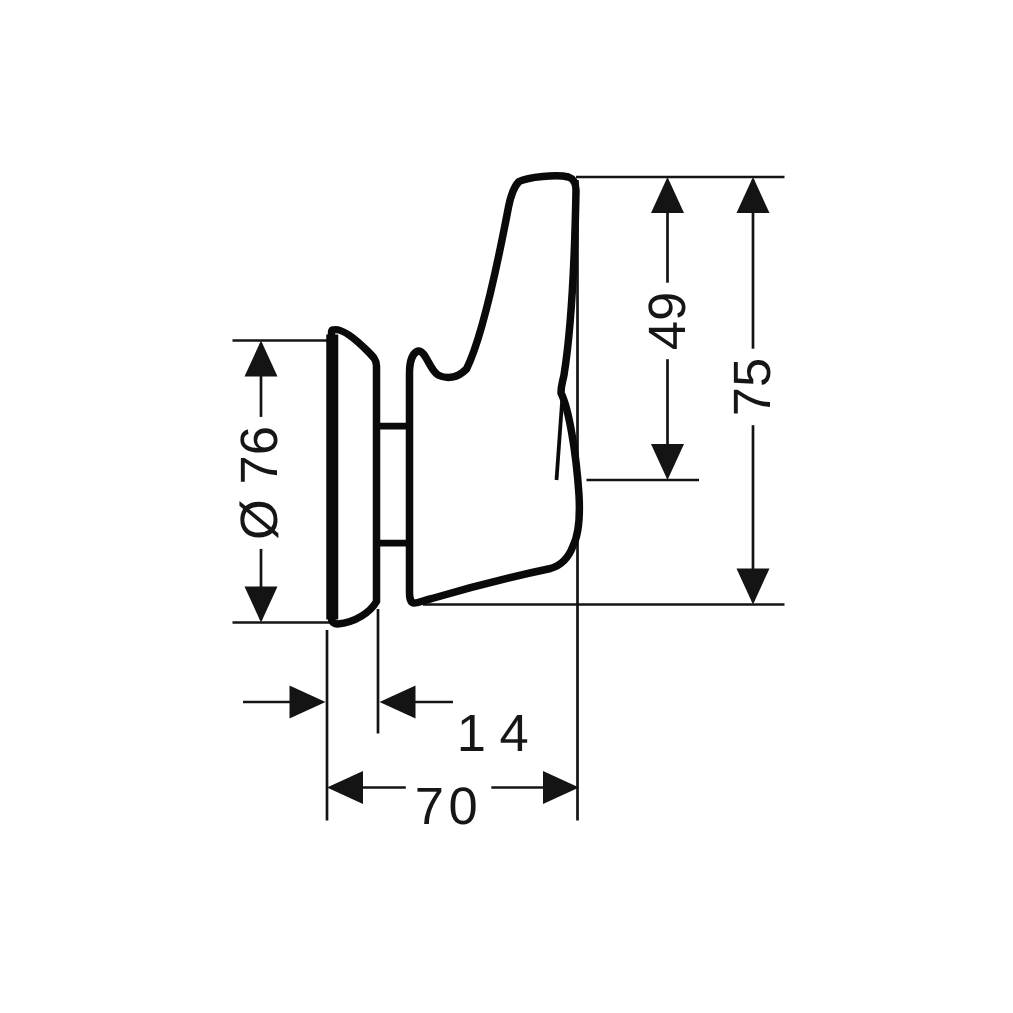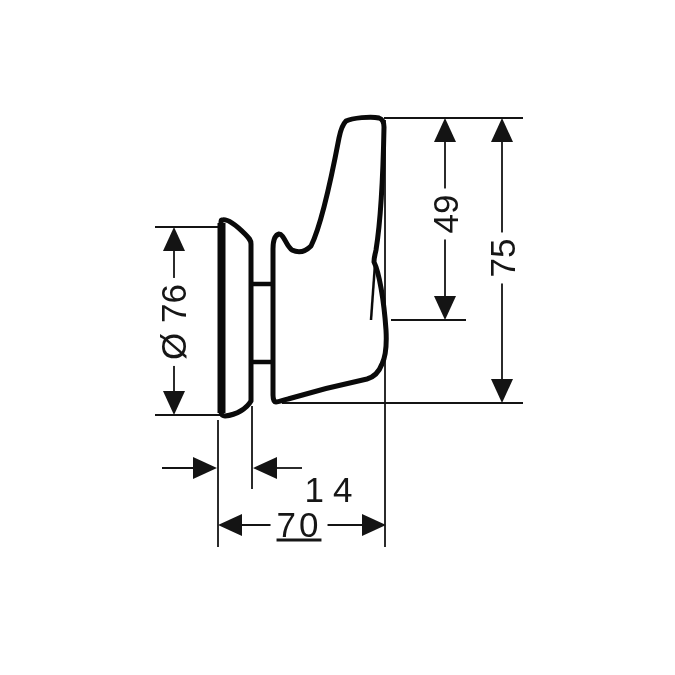--- a/index.html
+++ b/index.html
@@ -122,15 +122,15 @@
   </svg>
 
   <div class="dim-label vertical" style="left:173px; top:322px;">Ø 76</div>
 
   <div class="dim-label vertical" style="left:445px; top:214px;">49</div>
 
   <div class="dim-label vertical" style="left:502px; top:258px;">75</div>
 
   <div class="dim-label horizontal ls-wide" style="left:330px; top:469px; background:transparent;margin-top:20px;">14</div>
 
-  <div class="dim-label horizontal ls-slight" style="left:299px; top:524px;text-decoration:underline;">70</div>
+  <div class="dim-label horizontal ls-slight" style="left:299px; top:538px;">70</div>
 
 </div>
 
 </body></html>

